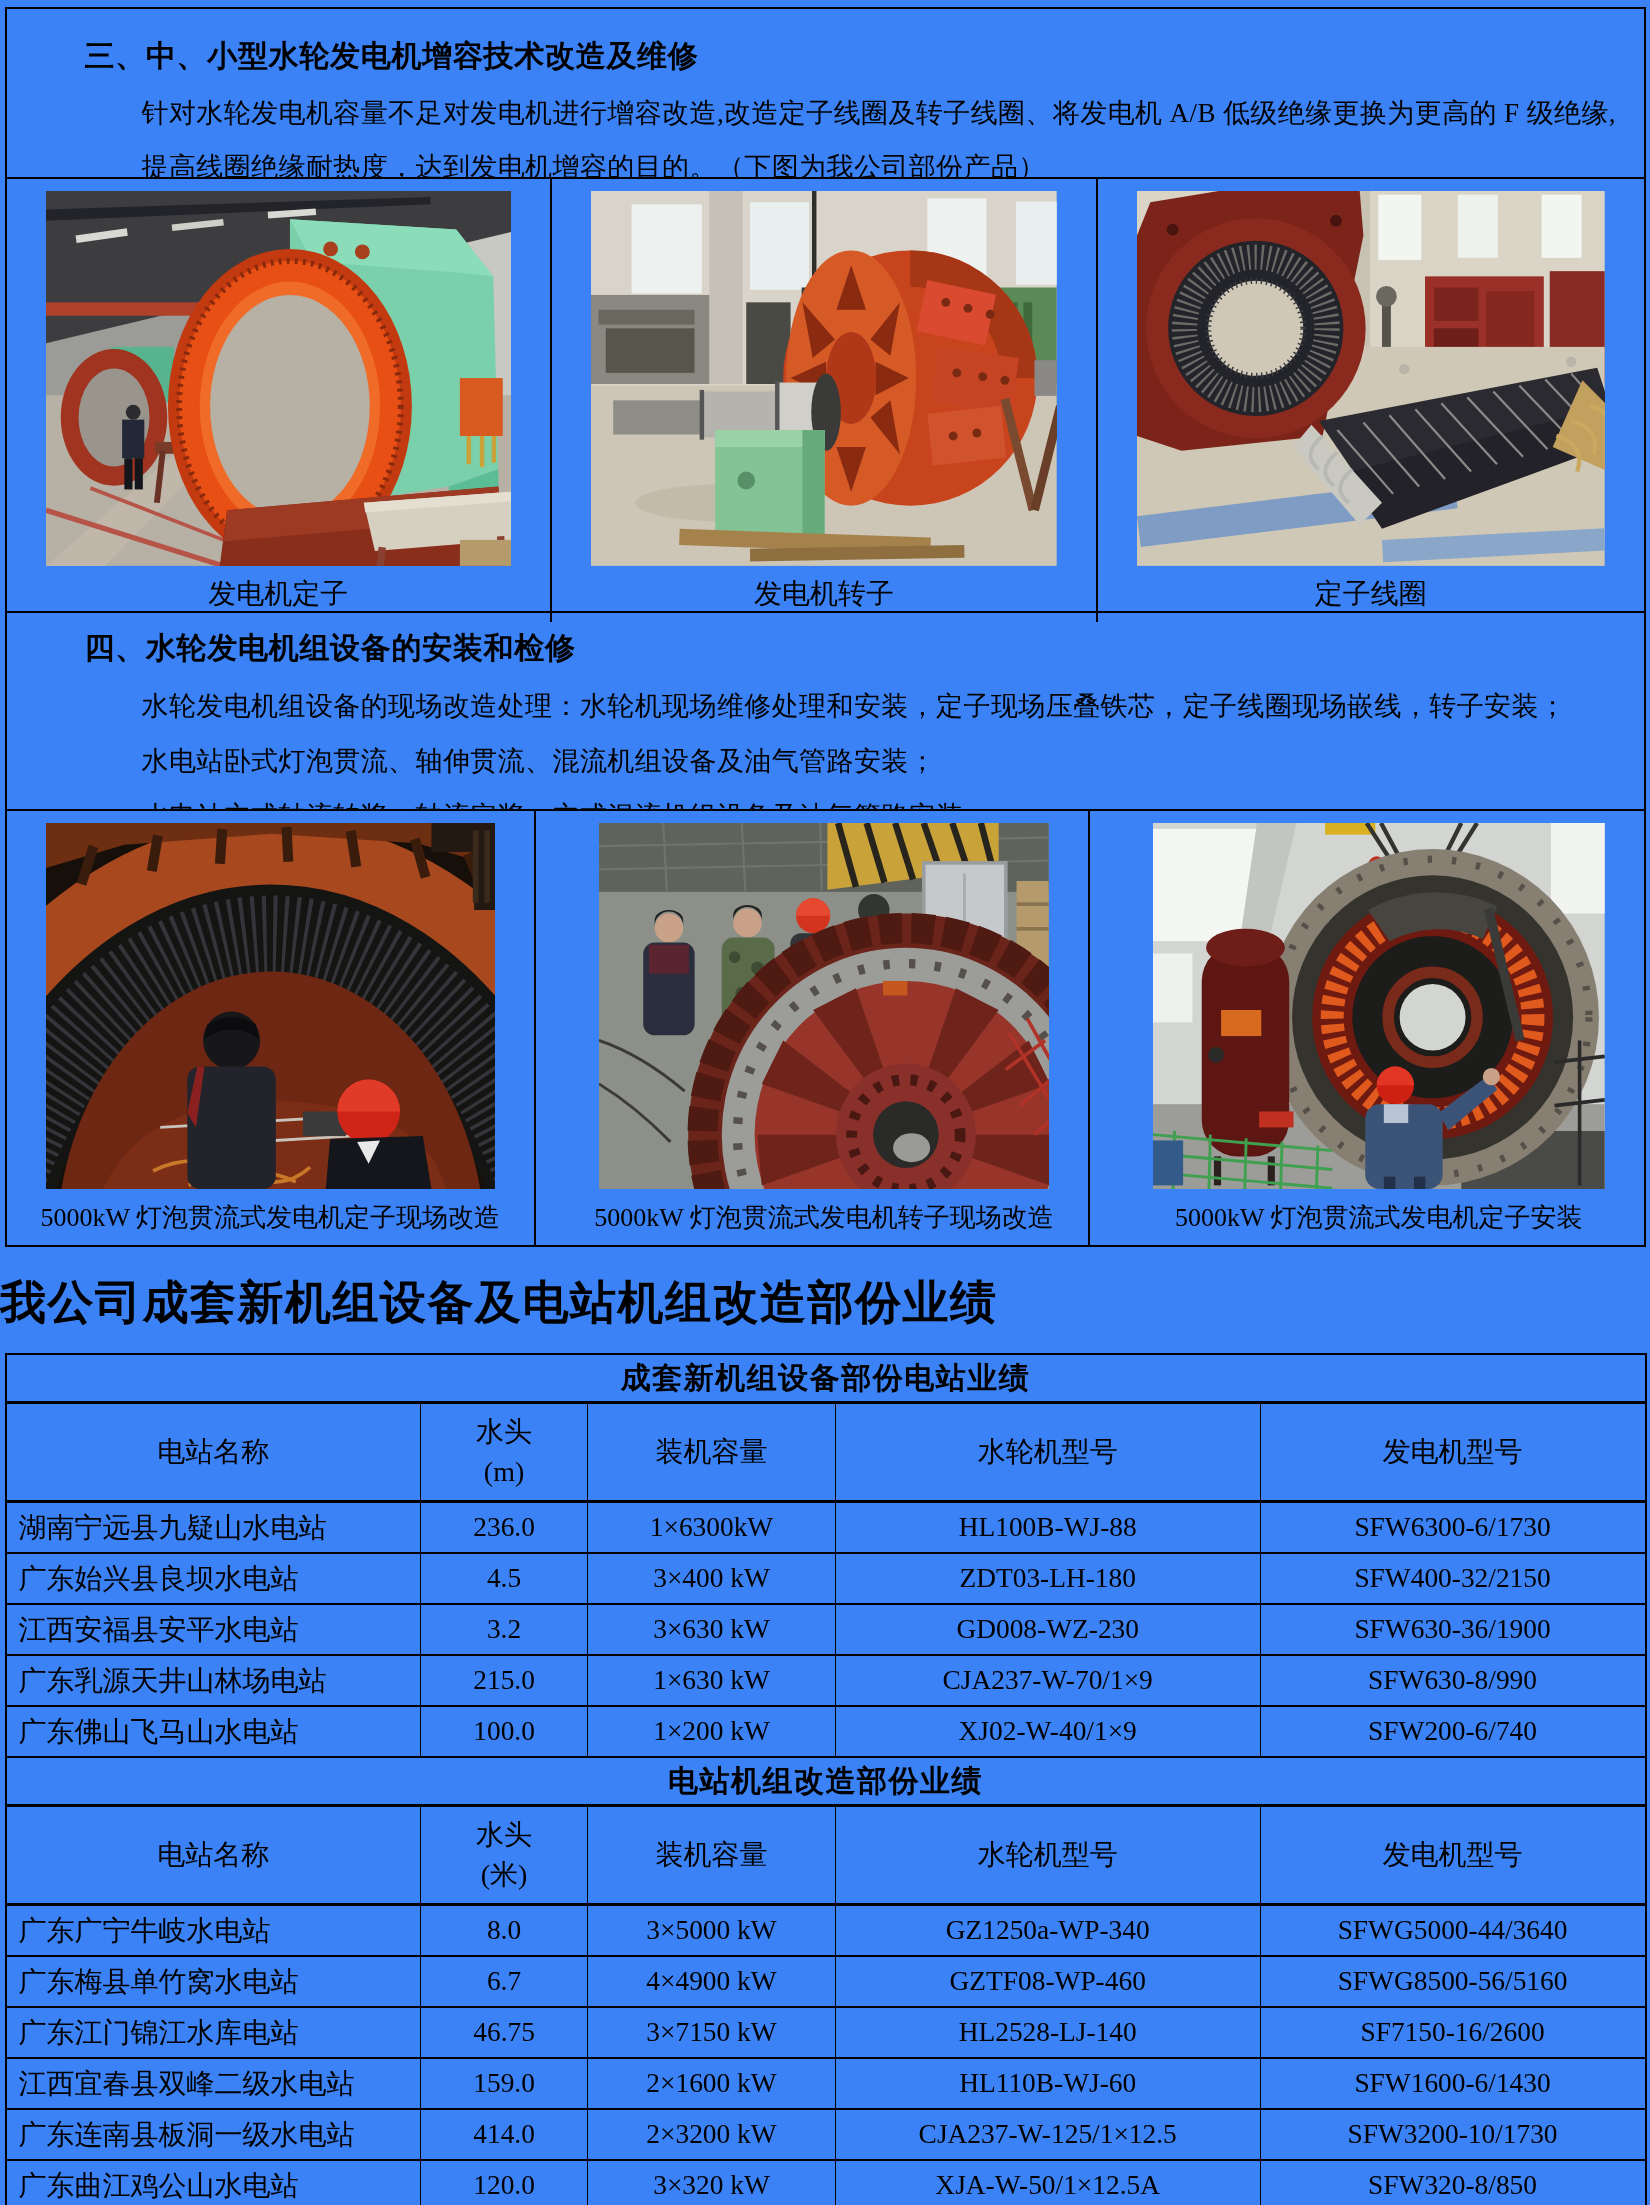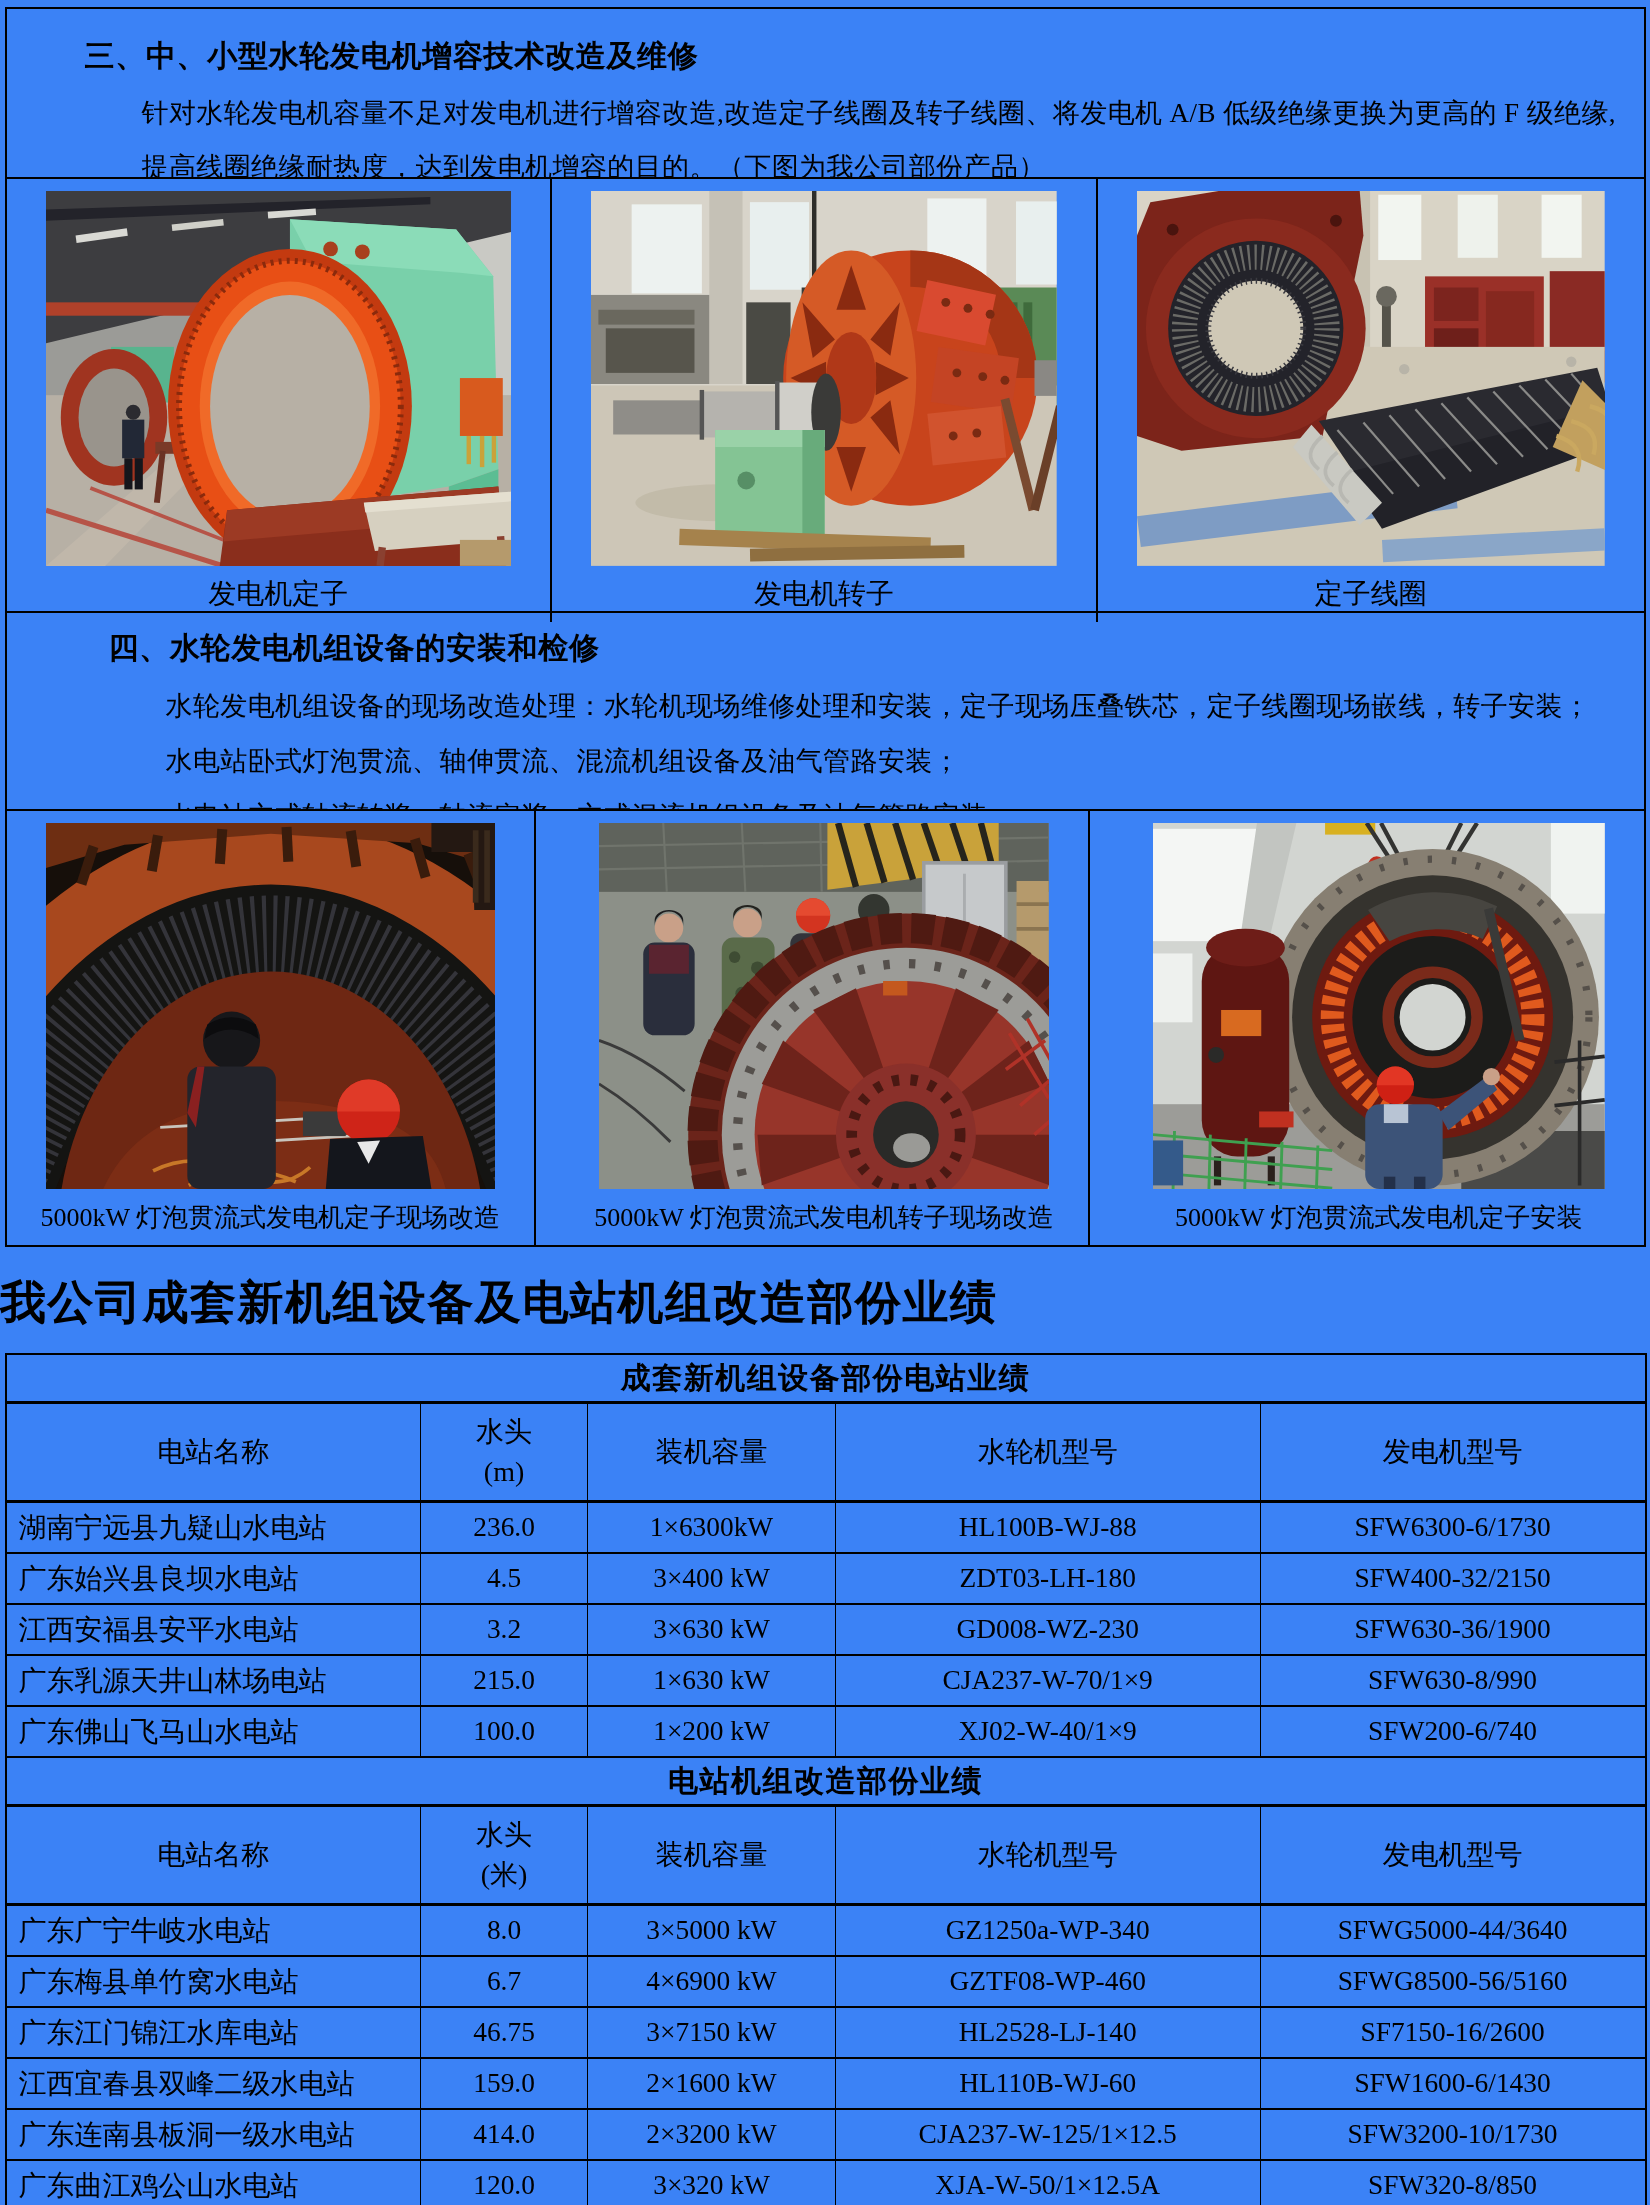--- a/index.html
+++ b/index.html
@@ -7,21 +7,21 @@
     position:relative; width:1650px; height:2205px; background:#3b82f6;
     font-family:"Liberation Serif","DejaVu Serif",serif; color:#000;
     overflow:hidden;
   }
   .doc {
     margin:7.4px 4.5px 0 4.5px;
     border:2.2px solid #000;
   }
   .textsec { border-bottom:2.2px solid #000; overflow:hidden; }
   .sec3 { height:168px; }
-  .sec4 { height:196px;padding-left:24px; }
+  .sec4 { height:196px; }
   .sec-heading {
     font-size:30px; font-weight:700; letter-spacing:0.7px;
     margin:27px 0 0 78px; white-space:nowrap;
   }
   .sec4 .sec-heading { margin-top:15px; }
   .bodyline {
     font-size:27px; margin:18px 0 0 135px; white-space:nowrap; letter-spacing:0.4px;
   }
   .sec4 .bodyline { margin-top:19px; }
 
@@ -551,21 +551,21 @@
         <tr>
           <td class="col0">广东广宁牛岐水电站</td>
           <td class="col1">8.0</td>
           <td class="col2">3×5000 kW</td>
           <td class="col3">GZ1250a-WP-340</td>
           <td class="col4">SFWG5000-44/3640</td>
         </tr>
         <tr>
           <td class="col0">广东梅县单竹窝水电站</td>
           <td class="col1">6.7</td>
-          <td class="col2">4×6900 kW</td>
+          <td class="col2">4×4900 kW</td>
           <td class="col3">GZTF08-WP-460</td>
           <td class="col4">SFWG8500-56/5160</td>
         </tr>
         <tr>
           <td class="col0">广东江门锦江水库电站</td>
           <td class="col1">46.75</td>
           <td class="col2">3×7150 kW</td>
           <td class="col3">HL2528-LJ-140</td>
           <td class="col4">SF7150-16/2600</td>
         </tr>

